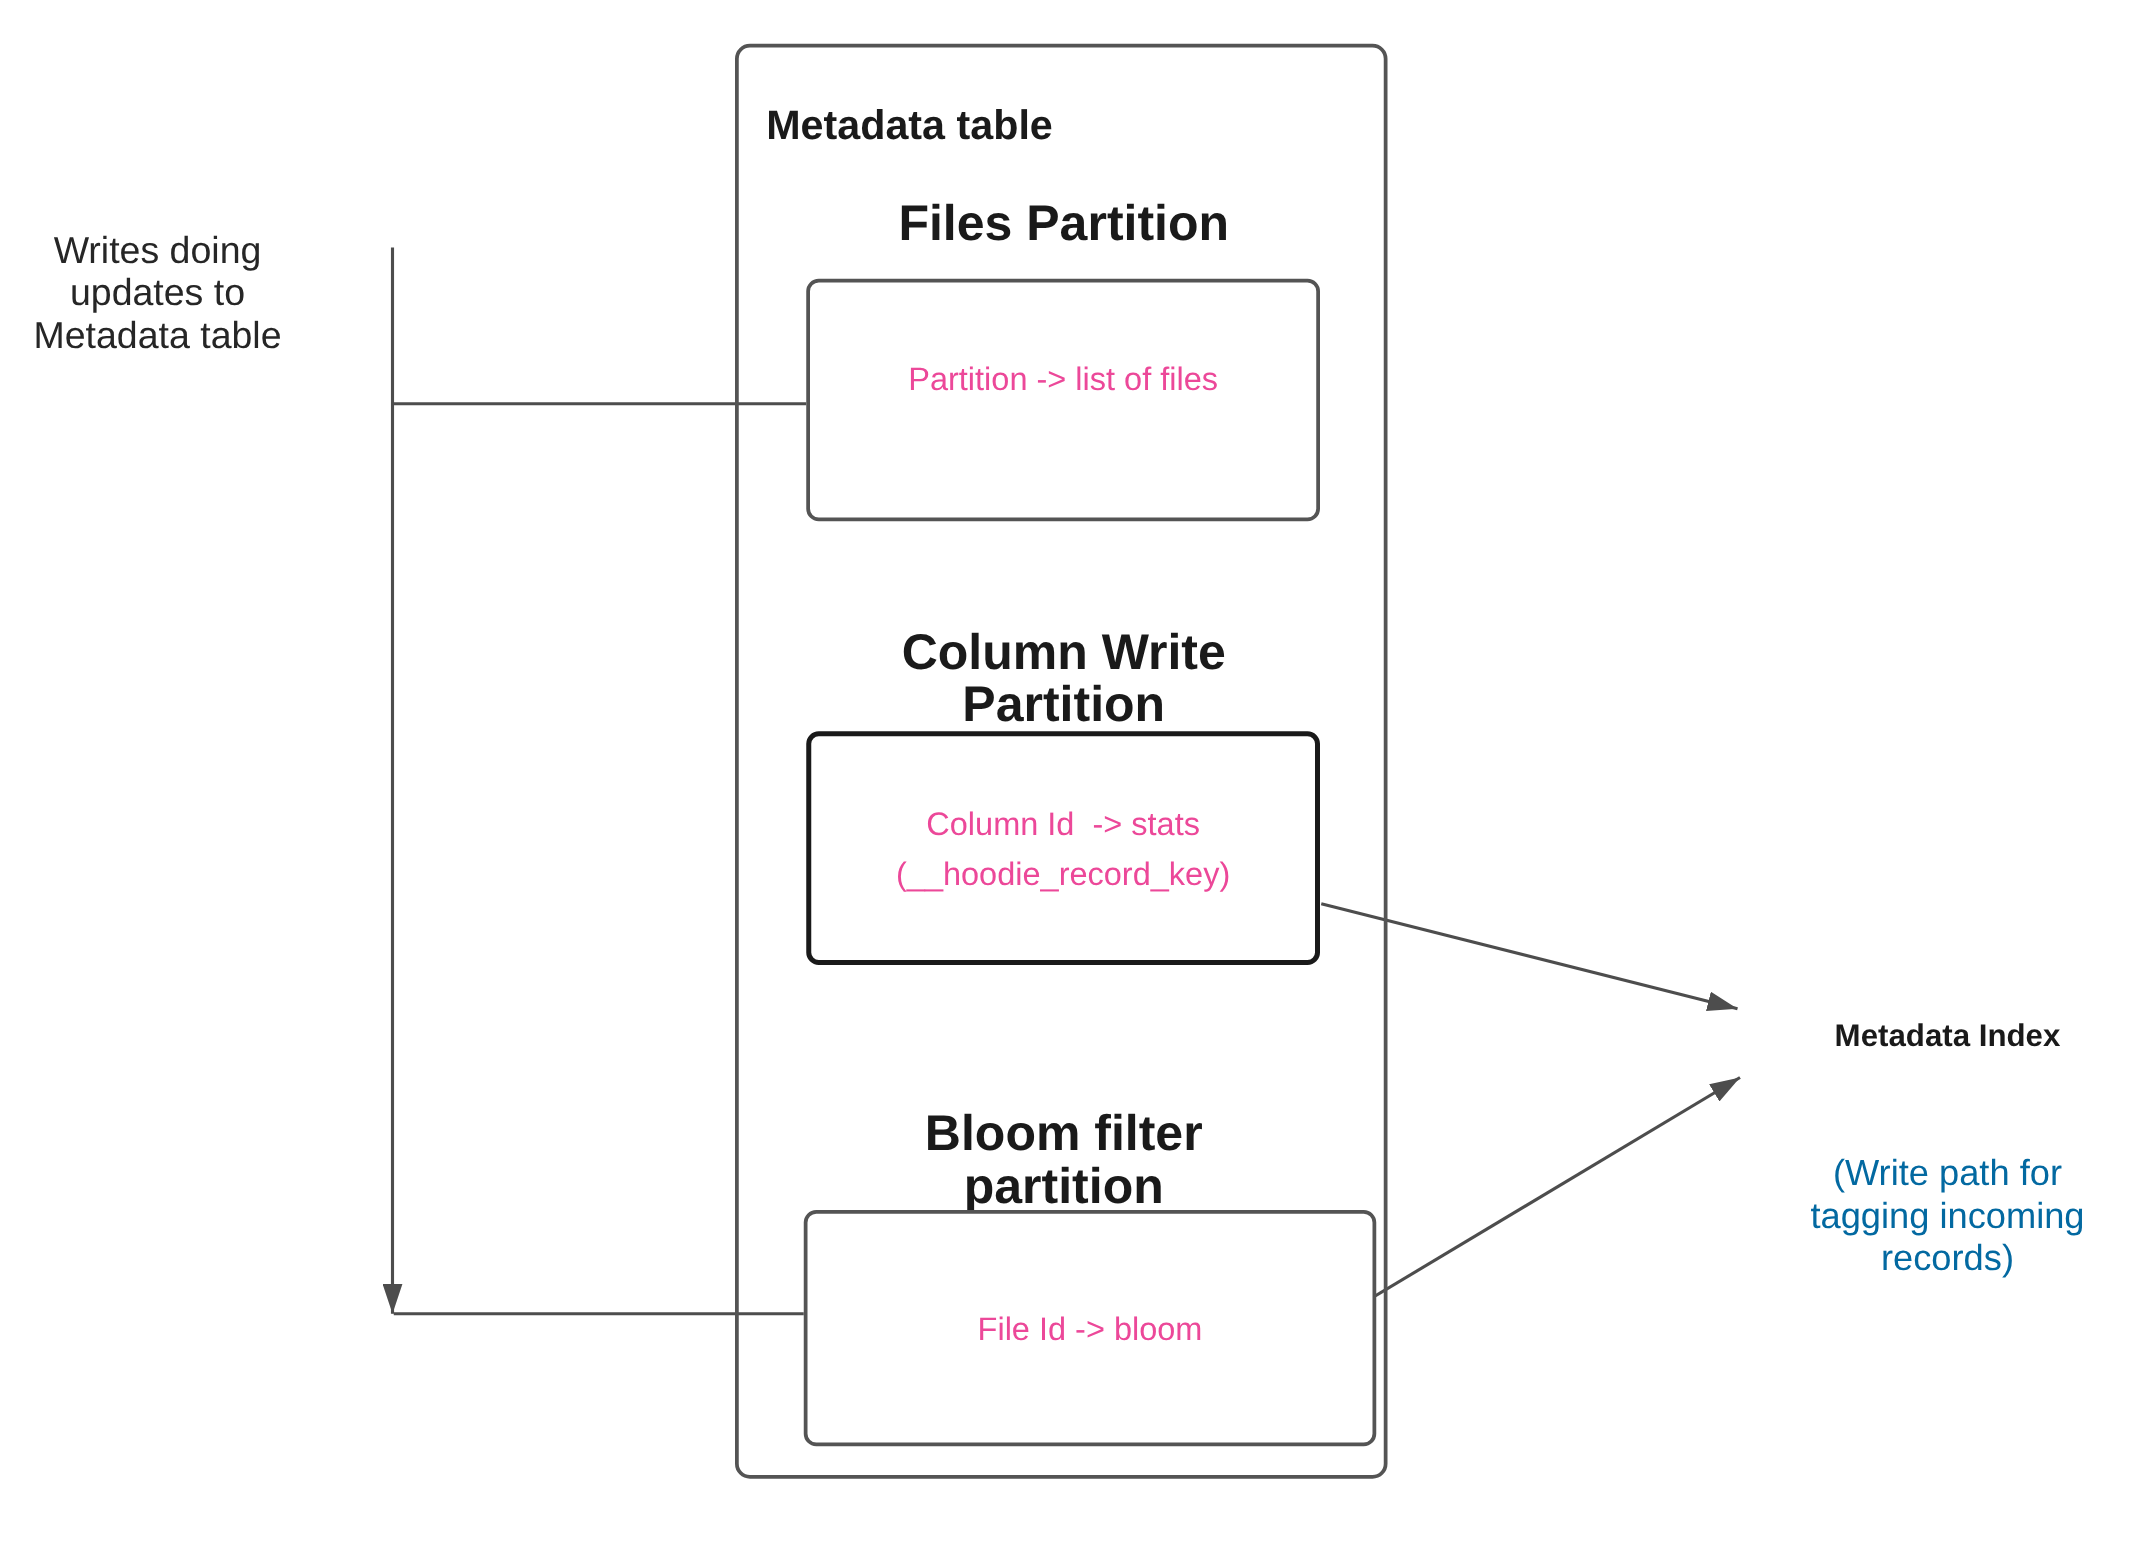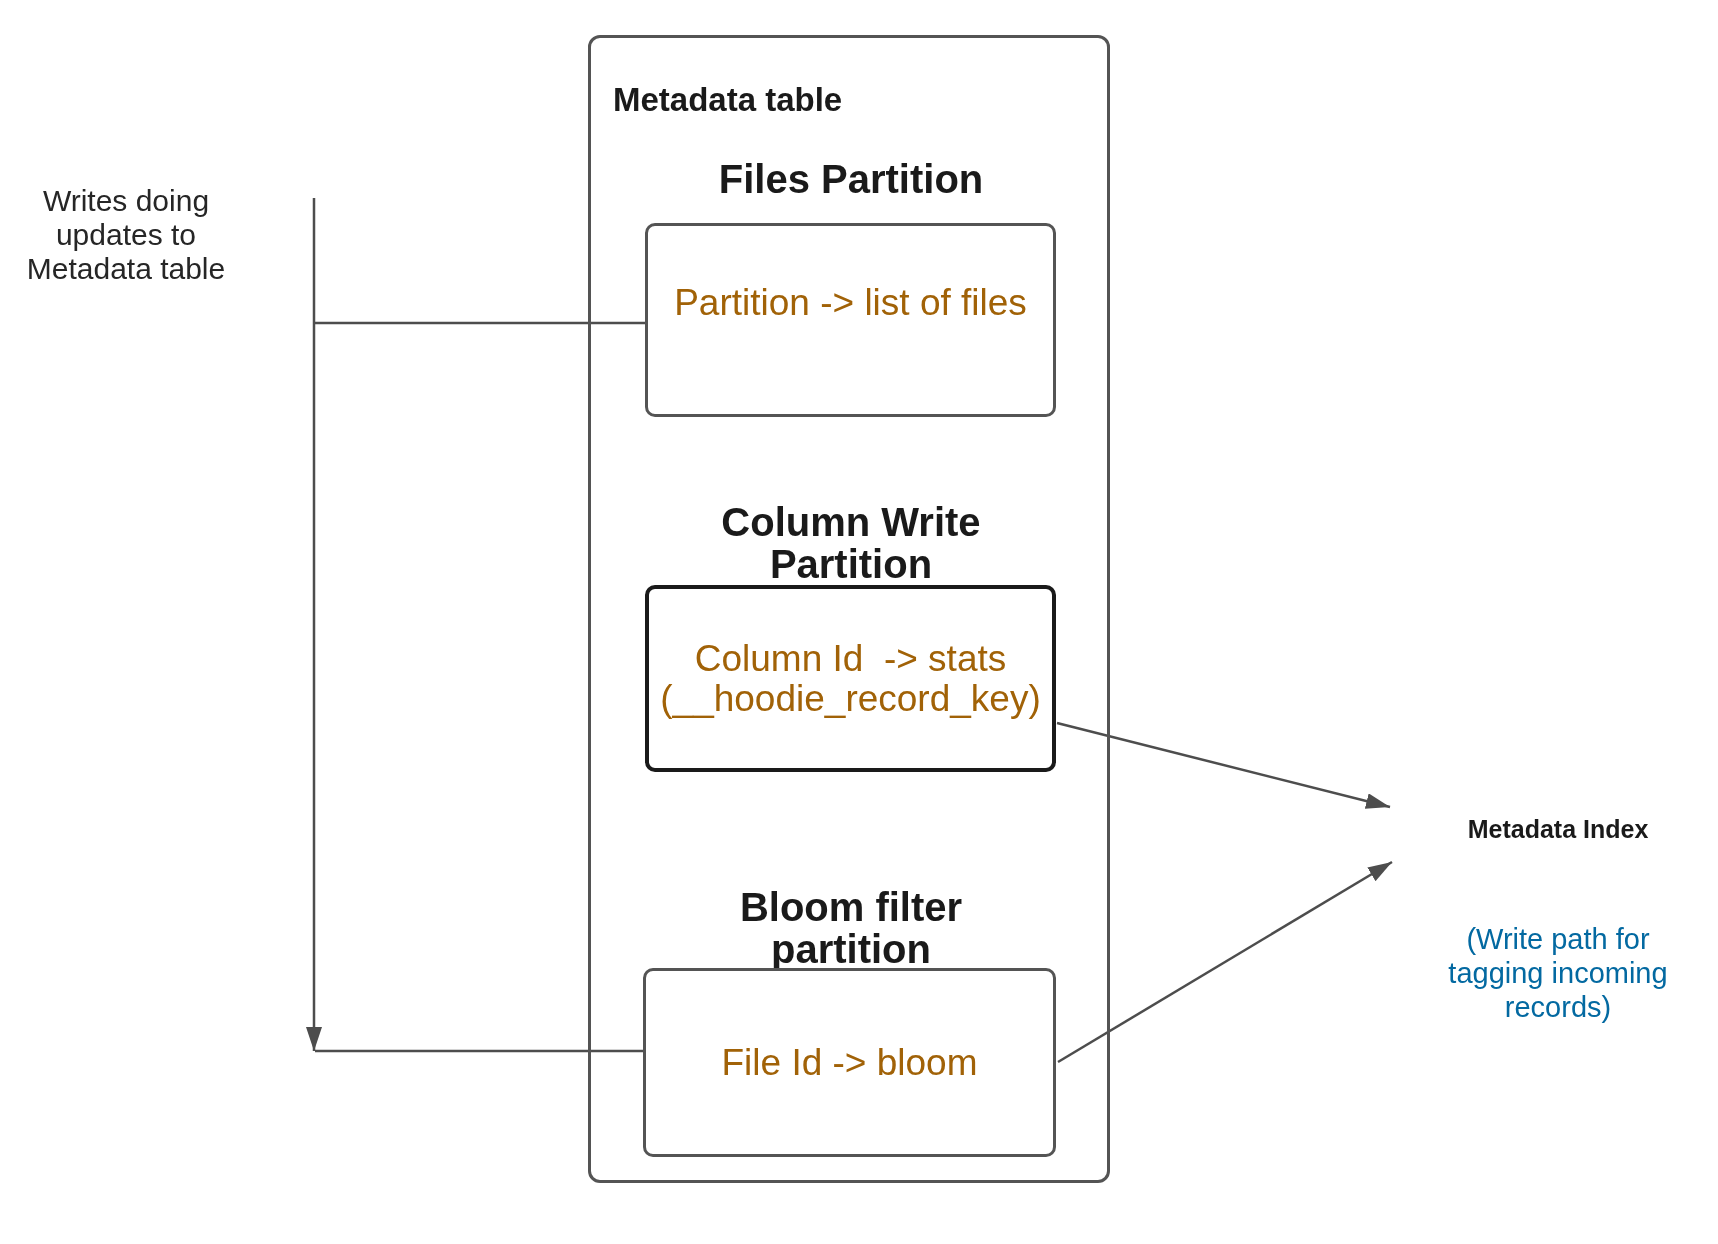--- a/index.html
+++ b/index.html
@@ -34,26 +34,26 @@
     text-align:center;line-height:42px;
   }
   .h-files{top:158px;}
   .h-colstats{top:477px;}
   .h-bloom{top:862px;}
 
   .inner-box{
     border:3px solid #545454;border-radius:10px;
     background:#ffffff;
     display:flex;align-items:center;justify-content:center;
-    font-size:37px;color:#a16207;text-align:center;
+    font-size:26px;color:#ec4899;text-align:center;
     line-height:40px;
   }
   .box-files{left:645px;top:223px;width:411px;height:194px;align-items:flex-start;padding-top:57px;}
   .box-colstats{left:645px;top:585px;width:411px;height:187px;border:4px solid #1a1a1a;}
-  .box-bloom{left:643px;top:968px;width:413px;height:189px;}
+  .box-bloom{left:643px;top:968px;width:458px;height:189px;}
 
   .writes-note{
     left:6px;top:160px;width:240px;
     font-size:30px;line-height:34px;color:#262626;
     text-align:center;
   }
 
   .index-title{
     left:1400px;top:808px;width:316px;
     font-size:25px;font-weight:bold;color:#1a1a1a;

